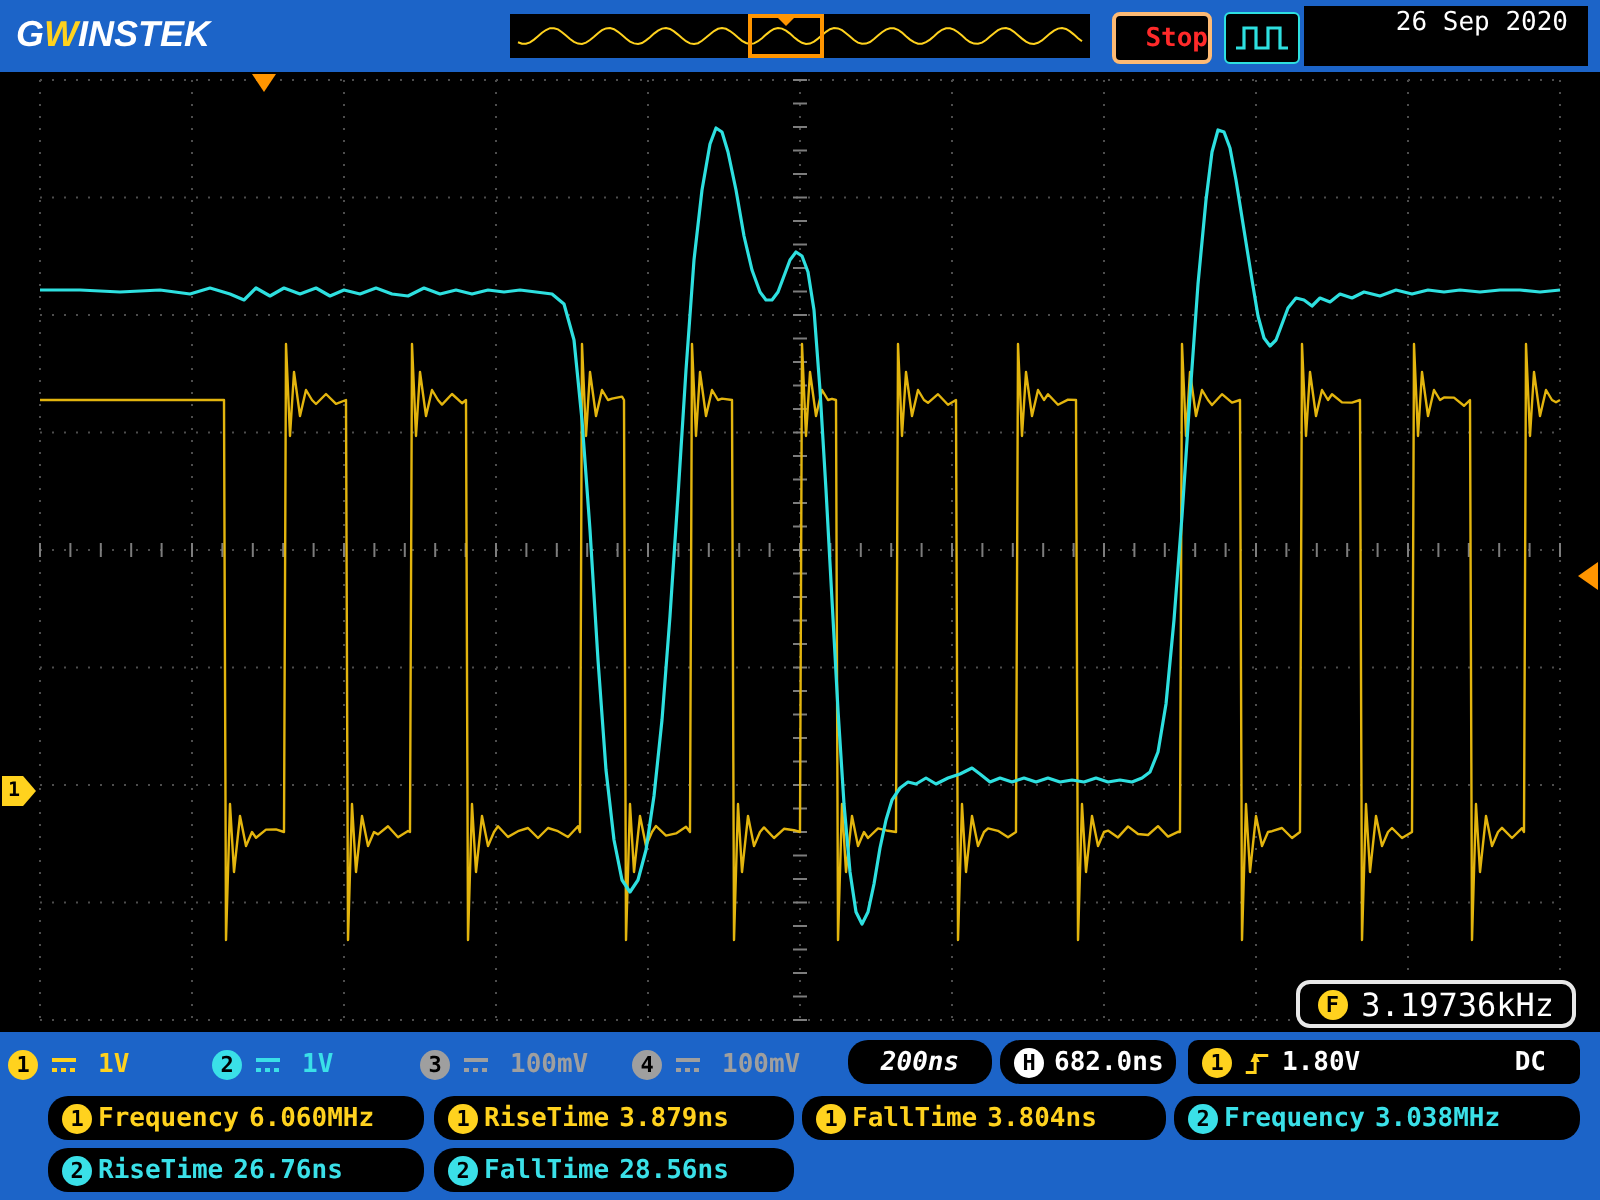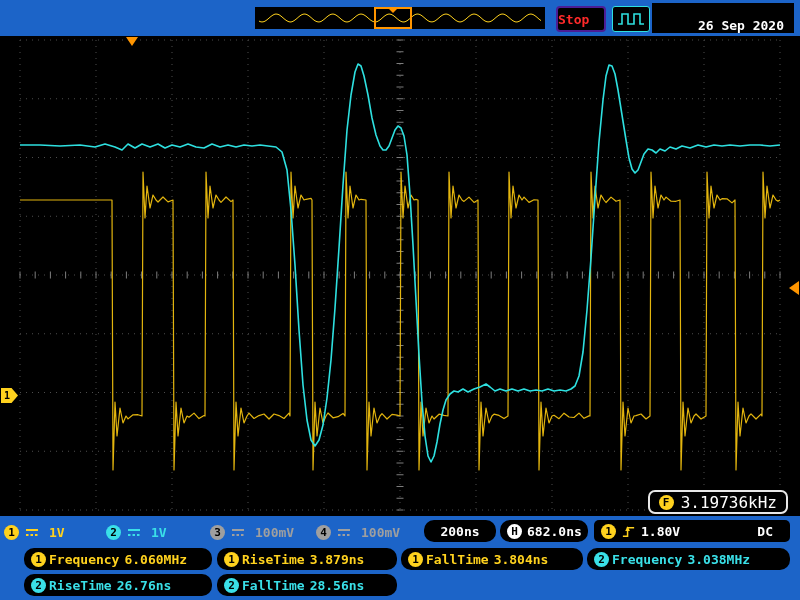--- a/index.html
+++ b/index.html
@@ -5,26 +5,26 @@
   html,body{margin:0;padding:0;background:#222;}
   .screen{position:relative;width:800px;height:600px;overflow:hidden;background:#1c64c8;
           font-family:"DejaVu Sans Mono",monospace;}
   
   .topbar{position:absolute;top:0;left:0;width:800px;height:36px;background:#1c64c8;}
   .logo{position:absolute;top:7px;left:8px;font-family:"Liberation Sans",sans-serif;
         font-weight:700;font-style:italic;font-size:18px;color:#fff;letter-spacing:0px;}
   .logo .w{color:#ffd21e;}
   .membar{position:absolute;top:7px;left:255px;width:290px;height:22px;background:#000;}
   .stopbtn{position:absolute;top:6px;left:556px;width:46px;height:22px;background:#000;
-           border:2px solid #4c1d95;border-radius:4px;color:#ff2a2a;font-weight:700;font-size:13px;
-           display:flex;align-items:center;justify-content:flex-start;}
+           border:2px solid #fdba74;border-radius:4px;color:#ff2a2a;font-weight:700;font-size:13px;
+           display:flex;align-items:center;justify-content:flex-end;}
   .runicon{position:absolute;top:6px;left:612px;width:36px;height:24px;background:#000;
            border:1px solid #2ee0e0;border-radius:3px;display:flex;align-items:center;justify-content:center;}
   .datetime{position:absolute;top:3px;left:652px;width:142px;height:30px;background:#000;color:#fff;
-            font-size:13px;font-weight:700;text-align:right;padding:15px 10px 0 0;box-sizing:border-box;line-height:15px;}
+            font-size:13px;font-weight:400;text-align:right;padding:1px 10px 0 0;box-sizing:border-box;line-height:15px;}
   
   .scope{position:absolute;top:36px;left:0;width:800px;height:480px;background:#000;}
   .scope svg{position:absolute;top:0;left:0;}
   .ch1-marker{position:absolute;left:1px;top:352px;width:17px;height:15px;background:#ffd21e;
               clip-path:polygon(0 0,62% 0,100% 50%,62% 100%,0 100%);
               color:#000;font-size:10px;font-weight:700;display:flex;align-items:center;padding-left:3px;box-sizing:border-box;}
   .trig-pos{position:absolute;left:126px;top:1px;width:0;height:0;
             border-left:6px solid transparent;border-right:6px solid transparent;border-top:9px solid #ff9500;}
   .trig-lvl{position:absolute;right:1px;top:245px;width:0;height:0;
             border-top:7px solid transparent;border-bottom:7px solid transparent;border-right:10px solid #ff9500;}
@@ -42,20 +42,21 @@
   .dcicon{display:inline-block;}
   .vgap{margin-left:4px;}
   .dc-right{margin-left:auto;padding-right:10px;}
 </style>
 </head>
 <body>
 
 <div class="screen">
 
   <div class="topbar">
+    <div class="logo"><span>G</span><span class="w">W</span><span>INSTEK</span></div>
     <div class="membar">
       <svg id="membar-svg" width="290" height="22" viewBox="0 0 290 22">
           <polyline points="4,14.1 6,14.9 8,14.9 10,14.2 12,12.8 14,11.1 16,9.4 18,8.0 20,7.1 22,7.1 24,7.7 26,9.1 28,10.8 30,12.5 32,13.9 34,14.8 36,15.0 38,14.3 40,13.0 42,11.4 44,9.6 46,8.1 48,7.2 50,7.0 52,7.6 54,8.9 56,10.5 58,12.3 60,13.8 62,14.7 64,15.0 66,14.5 68,13.2 70,11.6 72,9.8 74,8.3 76,7.3 78,7.0 80,7.5 82,8.7 84,10.3 86,12.0 88,13.6 90,14.7 92,15.0 94,14.6 96,13.4 98,11.8 100,10.1 102,8.5 104,7.4 106,7.0 108,7.4 110,8.5 112,10.0 114,11.8 116,13.4 118,14.5 120,15.0 122,14.7 124,13.6 126,12.1 128,10.3 130,8.7 132,7.5 134,7.0 136,7.3 138,8.3 140,9.8 142,11.6 144,13.2 146,14.4 148,15.0 150,14.8 152,13.8 154,12.3 156,10.6 158,8.9 160,7.6 162,7.0 164,7.2 166,8.1 168,9.6 170,11.3 172,13.0 174,14.3 176,14.9 178,14.8 180,14.0 182,12.5 184,10.8 186,9.1 188,7.8 190,7.1 192,7.1 194,7.9 196,9.3 198,11.1 200,12.8 202,14.1 204,14.9 206,14.9 208,14.1 210,12.8 212,11.1 214,9.3 216,7.9 218,7.1 220,7.1 222,7.8 224,9.1 226,10.8 228,12.6 230,14.0 232,14.8 234,14.9 236,14.3 238,13.0 240,11.3 242,9.6 244,8.1 246,7.2 248,7.0 250,7.6 252,8.9 254,10.6 256,12.3 258,13.8 260,14.8 262,15.0 264,14.4 266,13.2 268,11.5 270,9.8 272,8.3 274,7.3 276,7.0 278,7.5 280,8.7 282,10.3 284,12.1 286,13.6" fill="none" stroke="#ffd21e" stroke-width="1"></polyline>
           <rect x="120" y="1" width="36" height="20" fill="none" stroke="#ff9500" stroke-width="2"></rect>
           <polygon points="132,0 144,0 138,6" fill="#ff9500"></polygon>
         </svg>
     </div>
     <div class="stopbtn">
         <span>Stop</span>
       </div>
@@ -227,21 +228,21 @@
     </div>
     <div class="stitem tg" style="left:316px;">
       <span class="cnum badge-g">4</span>
       <svg class="dcicon" width="16" height="12" viewBox="0 0 16 12">
           <line x1="2" y1="4" x2="14" y2="4" stroke="currentColor" stroke-width="2"></line>
           <line x1="2" y1="9" x2="14" y2="9" stroke="currentColor" stroke-width="2" stroke-dasharray="2.5,2"></line>
         </svg>
       <span class="vgap">100mV</span>
     </div>
 
-    <div class="chip tw" style="left:424px;top:4px;width:72px;justify-content:center;">
+    <div class="chip tw" style="left:424px;top:4px;width:72px;justify-content:center;font-style:italic;">
       <span>200ns</span>
     </div>
     <div class="chip tw" style="left:500px;top:4px;width:88px;">
       <span class="cnum badge-w">H</span>
       <span>682.0ns</span>
     </div>
     <div class="chip tw" style="left:594px;top:4px;width:196px;border-radius:5px;">
       <span class="cnum badge-y">1</span>
       <span class="ty">
         <svg viewBox="0 0 16 16" width="15" height="15" style="display:block">

